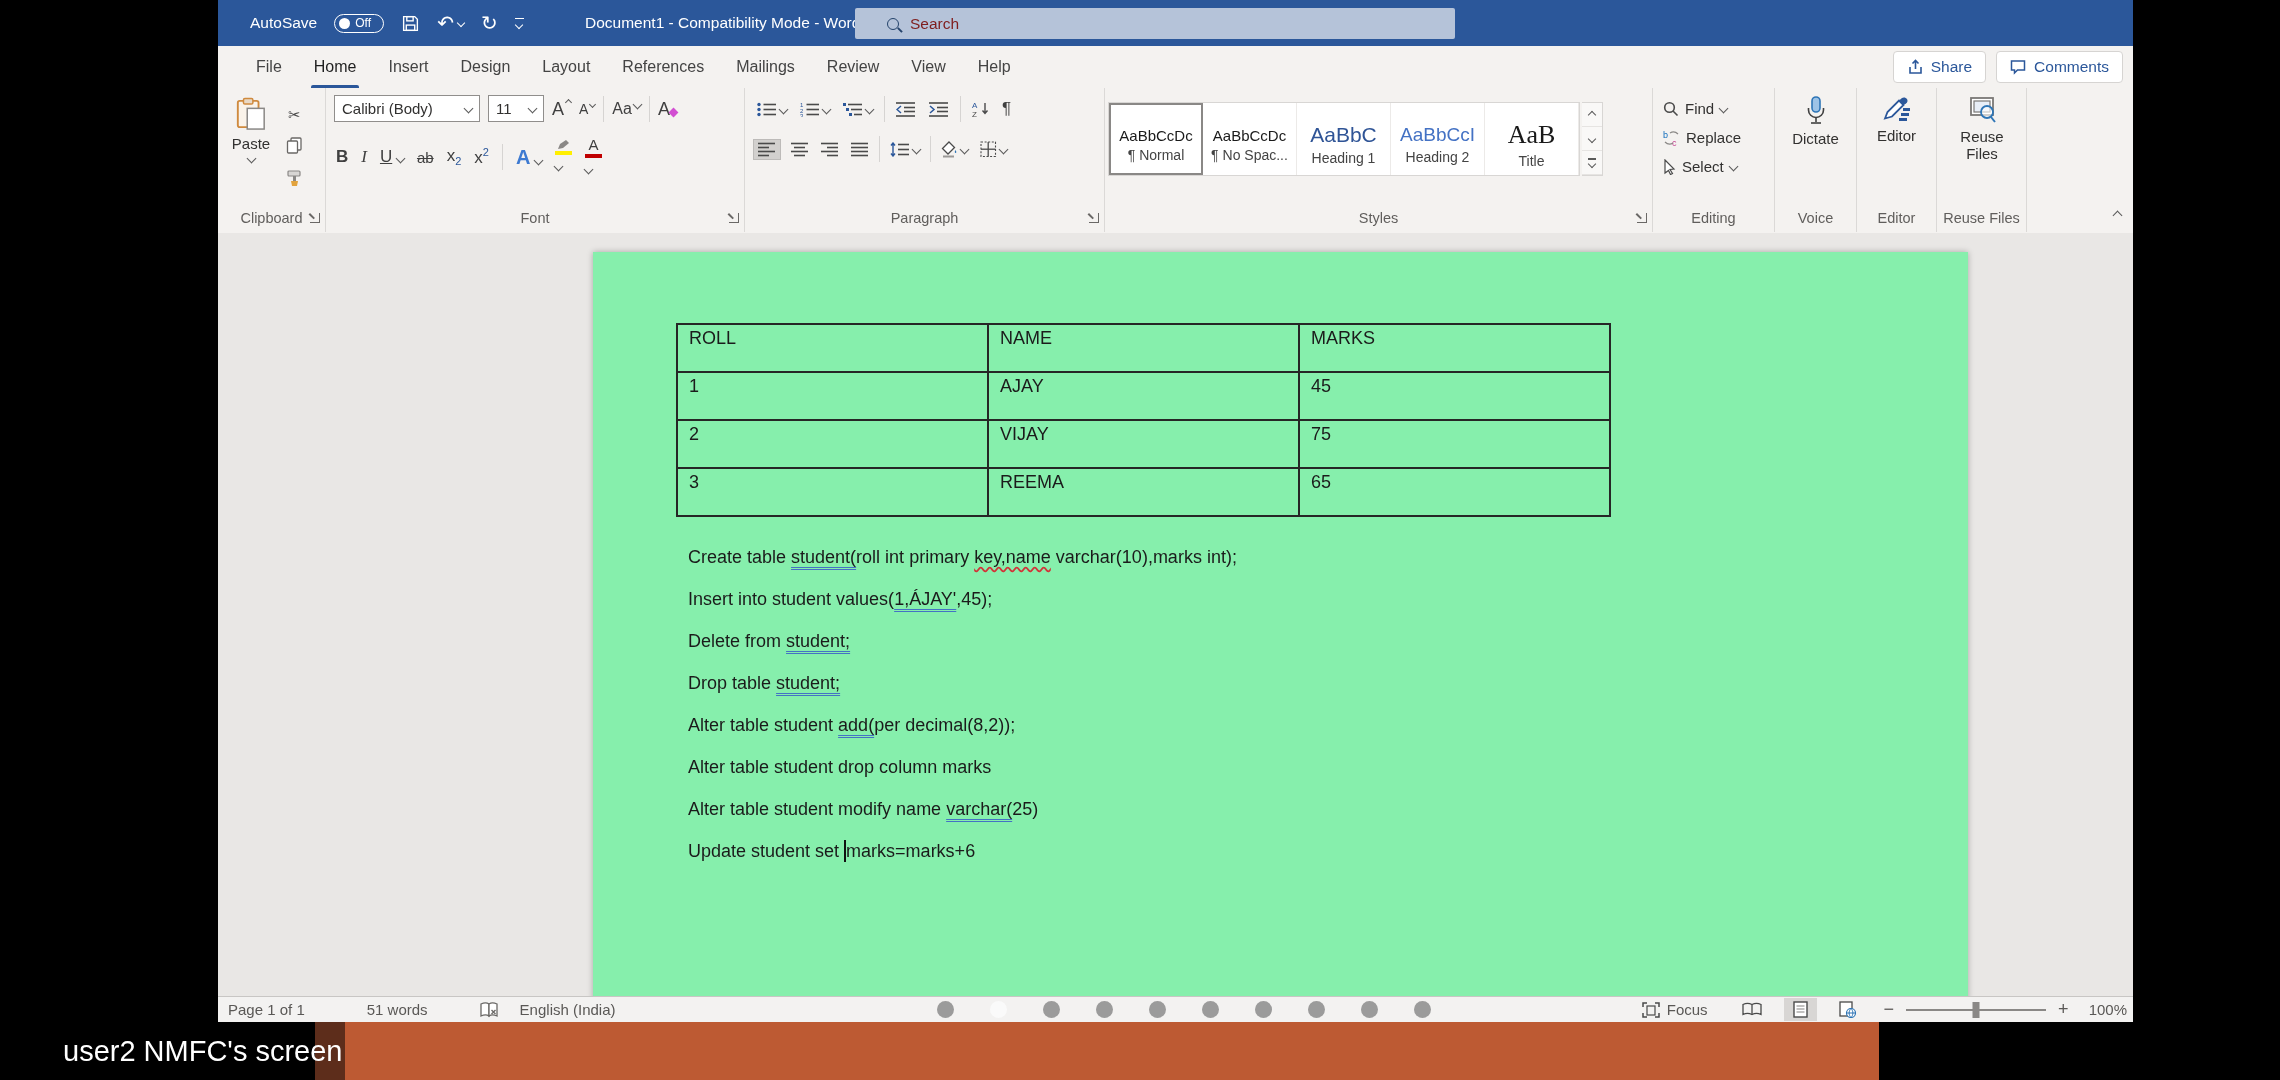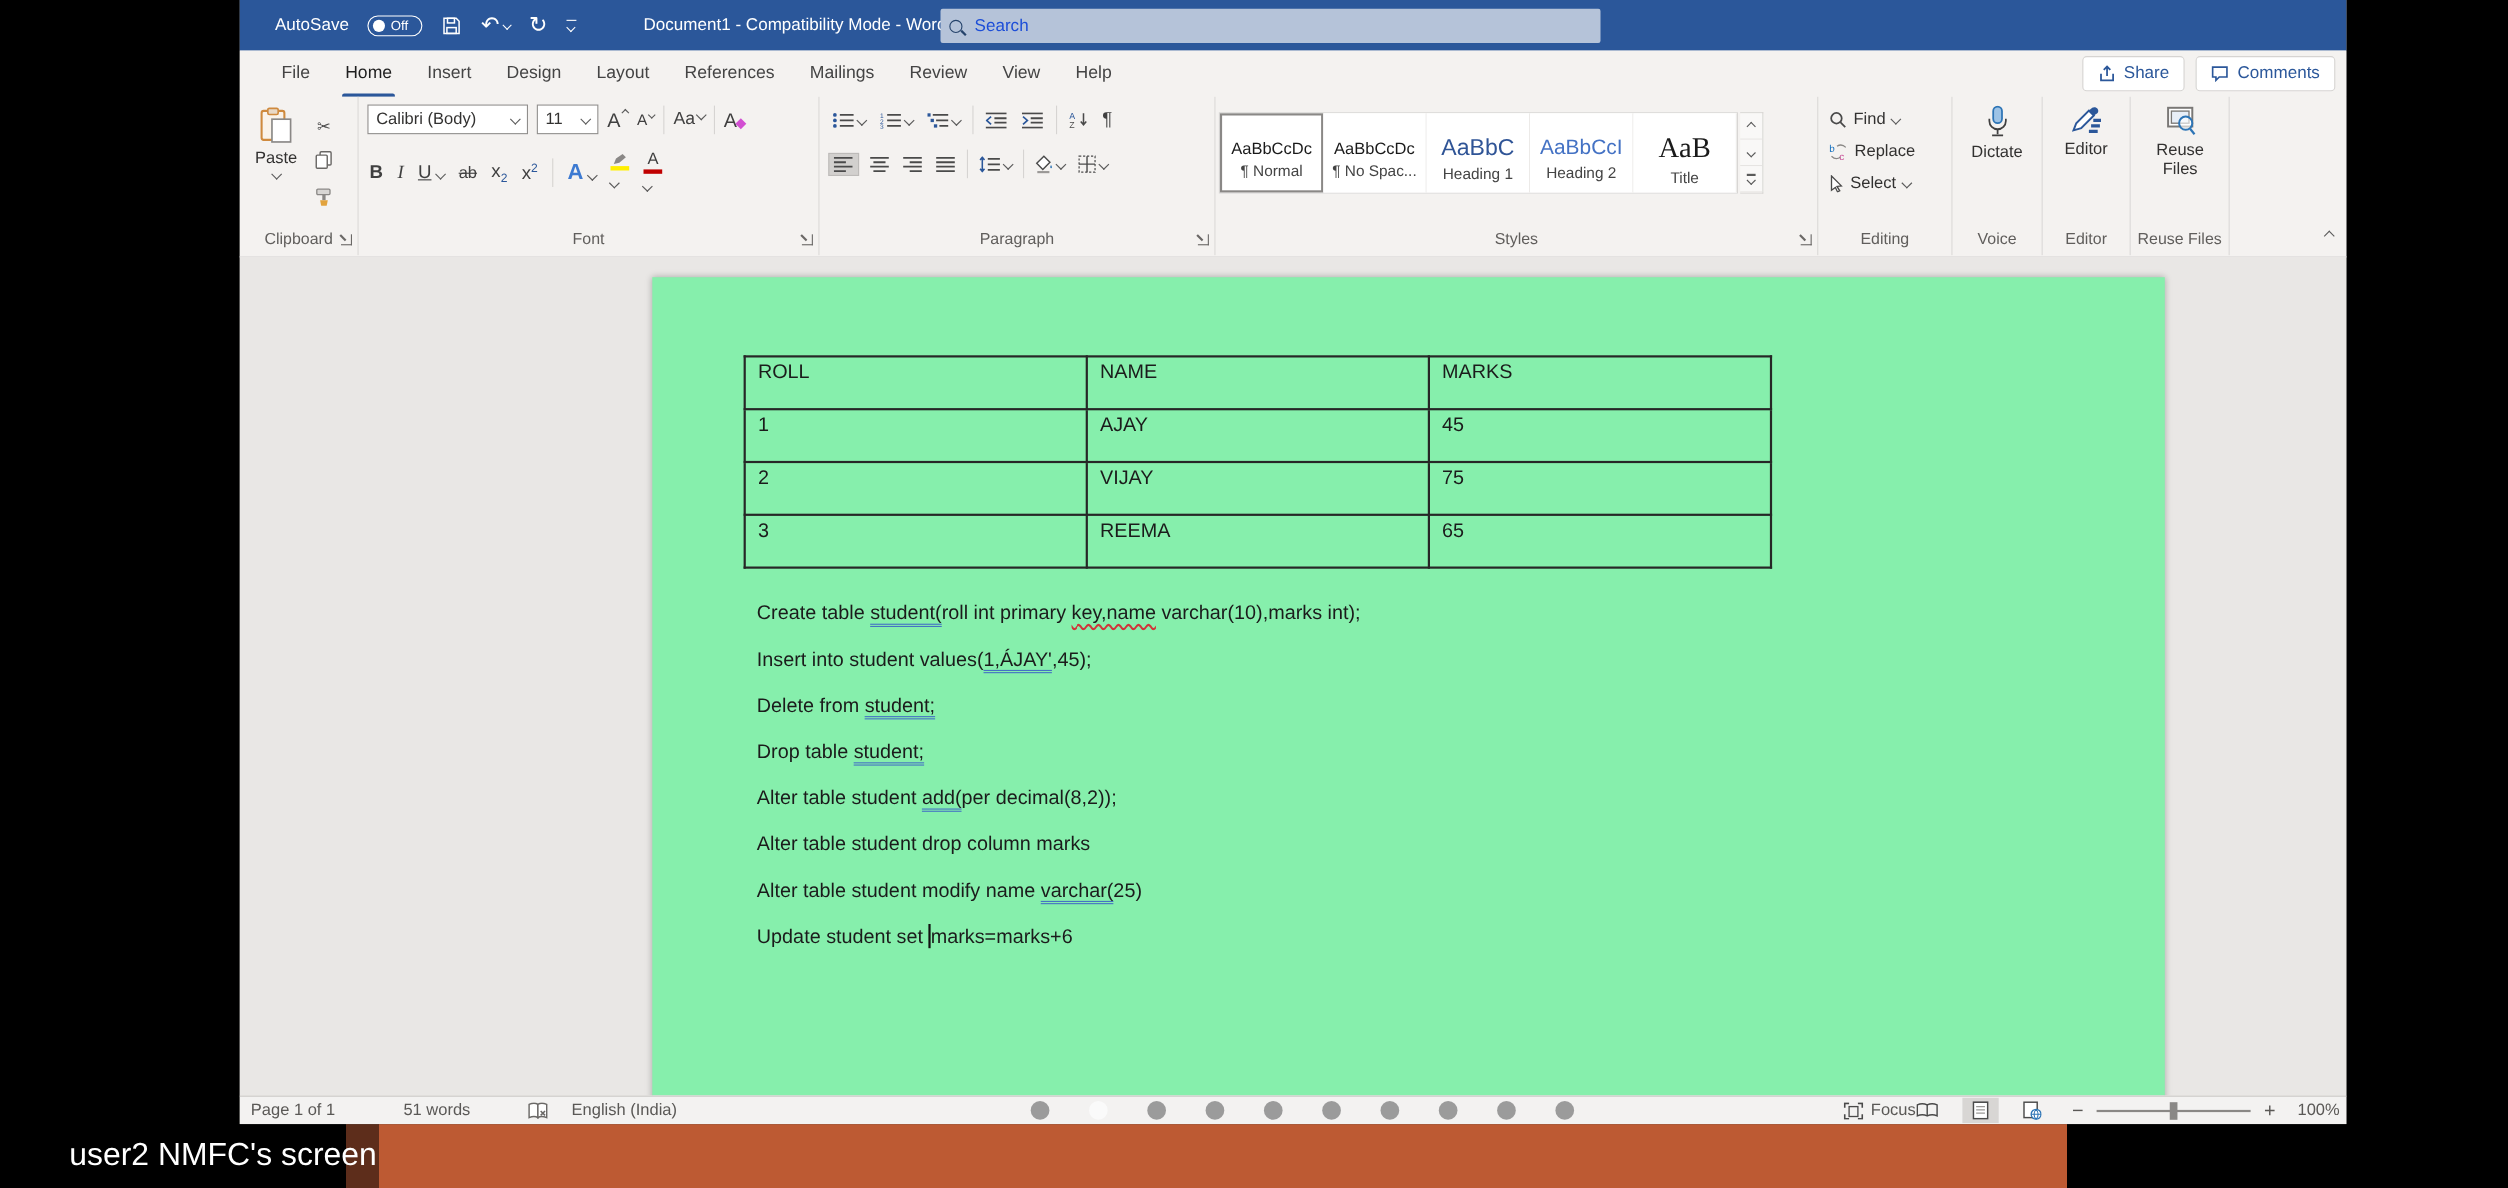--- a/index.html
+++ b/index.html
@@ -14,21 +14,21 @@
   .knob{width:11px;height:11px;background:#fff;border-radius:50%;}
   .pill-state{font-size:12px;}
   .tb-glyph{font-size:20px;line-height:1;}
   .undo-wrap{display:flex;align-items:center;gap:4px;}
   .ovf{display:flex;flex-direction:column;align-items:center;gap:3px;}
   .ovf .bar{width:9px;height:1.6px;background:#fff;}
   .cv{width:6px;height:6px;border-right:1.5px solid #5a5a5a;border-bottom:1.5px solid #5a5a5a;transform:rotate(45deg);display:inline-block;flex:none;}
   .cv.up{transform:rotate(225deg);}
   .cv.w{border-color:#fff;width:5px;height:5px;}
   .tb-title{position:absolute;left:367px;top:0;height:100%;display:flex;align-items:center;font-size:15.5px;white-space:nowrap;}
-  .tb-search{position:absolute;left:637px;top:8px;width:600px;height:31px;background:#b5c3d9;border-radius:2px;display:flex;align-items:center;padding-left:8px;gap:11px;color:#1d4ed8;font-size:15.5px;box-sizing:border-box;}
+  .tb-search{position:absolute;left:637px;top:8px;width:600px;height:31px;background:#b5c3d9;border-radius:2px;display:flex;align-items:center;padding-left:32px;gap:11px;color:#7f1d1d;font-size:15.5px;box-sizing:border-box;}
   .mag{width:10px;height:10px;border:1.8px solid #25436b;border-radius:50%;position:relative;flex:none;}
   .mag::after{content:'';position:absolute;width:6px;height:1.8px;background:#25436b;transform:rotate(45deg);right:-5px;bottom:-2px;}
   .tb-right{position:absolute;right:0;top:0;height:100%;display:flex;align-items:center;}
   .tb-user{font-size:15.5px;margin-right:14px;}
   .avatar{width:30px;height:30px;border-radius:50%;background:#e3008c;display:flex;align-items:center;justify-content:center;font-size:12.5px;font-weight:700;margin-right:18px;}
   .wbtn{width:46px;height:46px;display:flex;align-items:center;justify-content:center;}
   .min-bar{width:12px;height:1.6px;background:#fff;}
   .restore{position:relative;width:13px;height:13px;}
   .restore::before{content:'';position:absolute;right:0;top:0;width:8px;height:8px;border:1.3px solid #fff;}
   .restore::after{content:'';position:absolute;left:0;bottom:0;width:8px;height:8px;border:1.3px solid #fff;background:#2b579a;}
@@ -108,21 +108,21 @@
   .sb-left .mL10{margin-left:10px;} .sb-left .mL60{margin-left:62px;} .sb-left .mL55{margin-left:52px;} .sb-left .mL20{margin-left:20px;}
   .sb-dots{position:absolute;left:719px;top:0;height:100%;display:flex;align-items:center;gap:36px;}
   .dot{width:17px;height:17px;border-radius:50%;background:#9b9b9b;flex:none;}
   .dot:nth-child(2){background:#fafafa;}
   .sb-right{position:absolute;right:6px;top:0;height:100%;display:flex;align-items:center;}
   .sb-ic{display:flex;align-items:center;justify-content:center;}
   .sel-view{background:#d8d6d4;padding:3px 9px;}
   .zoom-track{width:140px;height:2px;background:#8a8886;position:relative;margin:0 12px;}
   .zoom-thumb{position:absolute;left:50%;top:-7px;width:7px;height:16px;background:#8a8886;transform:translateX(-50%);}
   .zoom-sign{font-size:18px;color:#5a5856;}
-  .focus-wrap{display:flex;align-items:center;gap:7px;}
+  .focus-wrap{display:flex;align-items:center;gap:7px;margin-right:34px;}
   .view-wrap{display:flex;align-items:center;gap:22px;margin-right:28px;}
 
   
   .banner{position:absolute;left:0;top:1022px;width:2280px;height:58px;
     background:linear-gradient(90deg,#000 0,#000 315px,#5d2d1b 315px,#5d2d1b 345px,#bd5a33 345px,#bd5a33 1879px,#000 1879px,#000 100%);}
   .banner-text{position:absolute;left:63px;top:50%;transform:translateY(-50%);color:#fff;font-size:29px;white-space:nowrap;}
 </style>
 </head>
 <body>
 

